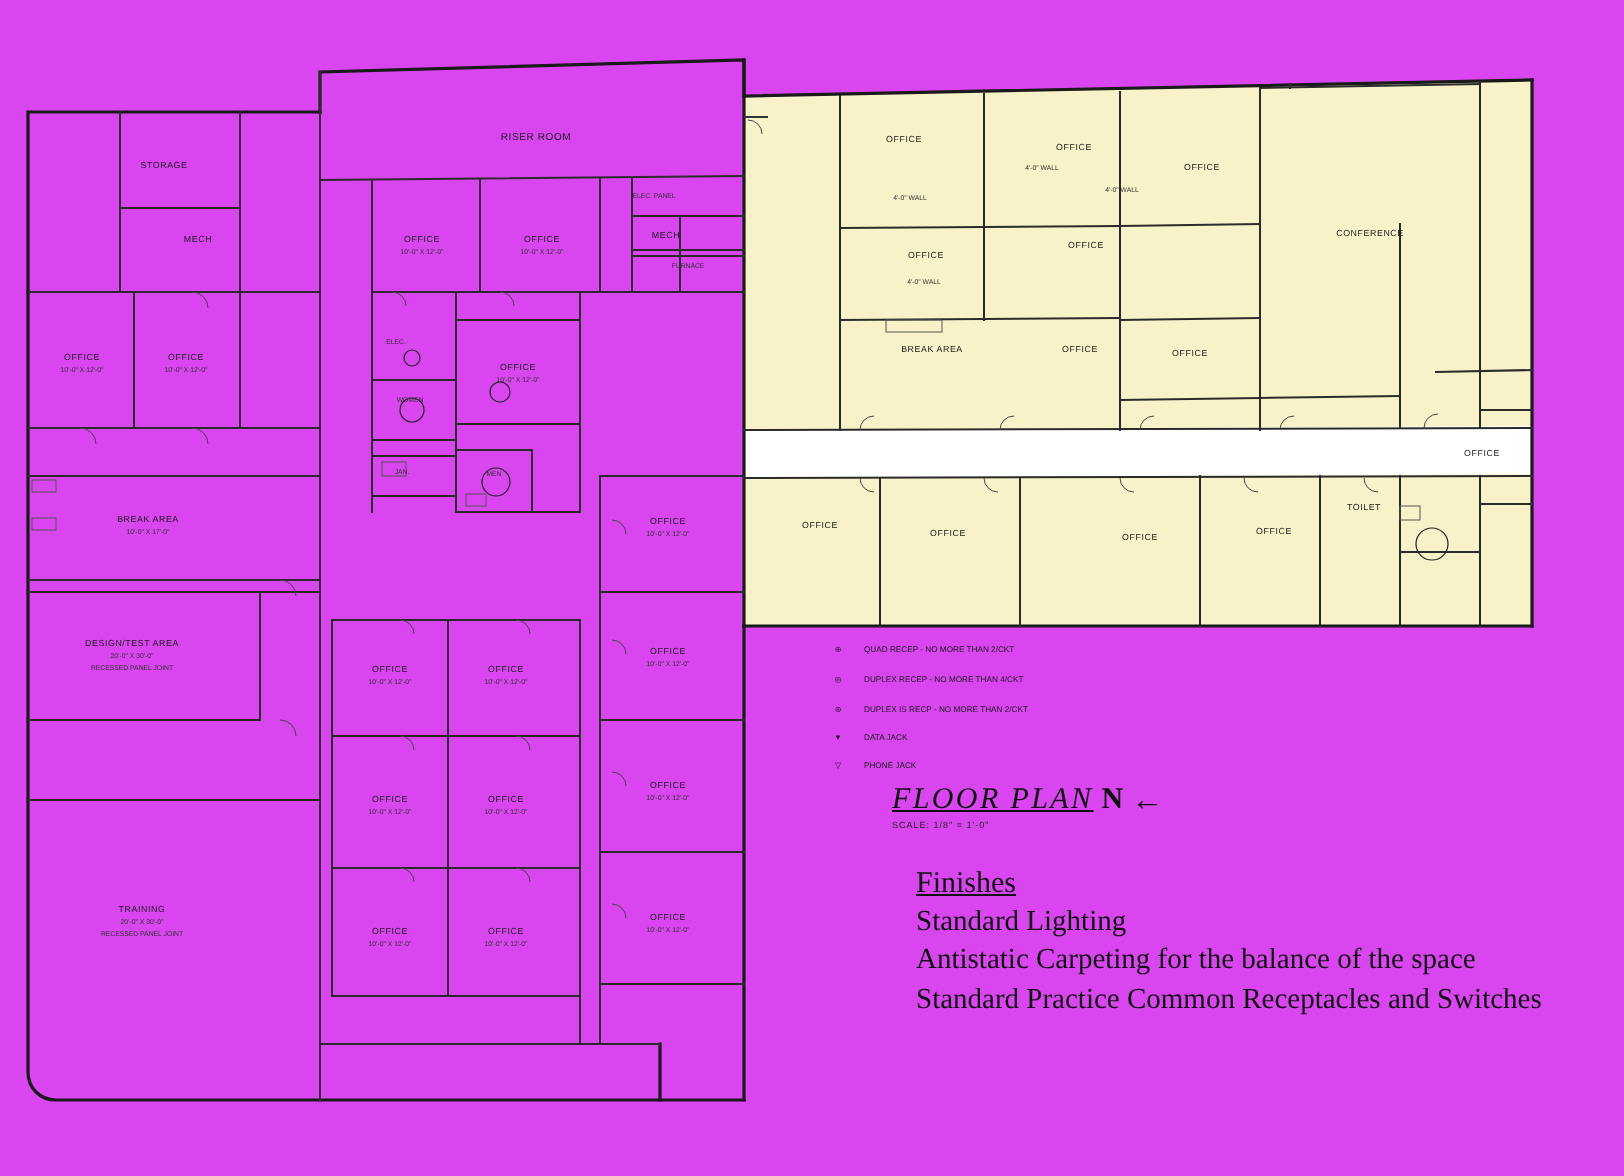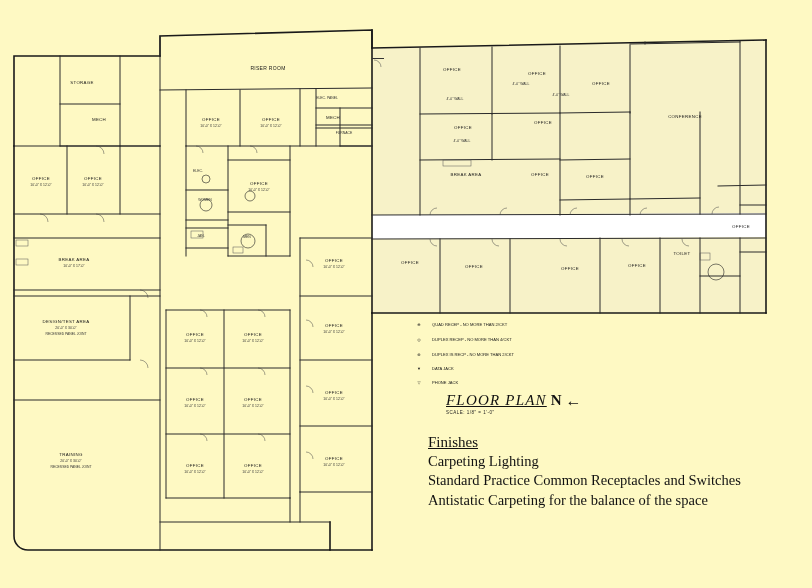--- a/index.html
+++ b/index.html
@@ -7,21 +7,21 @@
     padding: 0;
     background: #ffffff;
   }
   body {
     font-family: "Liberation Sans", sans-serif;
   }
   #page {
     position: relative;
     width: 812px;
     height: 588px;
-    background: #fef9c3;
+    background: #d946ef;
     overflow: hidden;
   }
   svg.plan {
     position: absolute;
     left: 0;
     top: 0;
     width: 812px;
     height: 588px;
   }
   .wall {
@@ -111,21 +111,21 @@
     color: #111;
   }
   #north-arrow {
     font-family: "Liberation Sans", sans-serif;
     font-size: 16px;
     color: #111;
     line-height: 1;
   }
   #finishes {
     position: absolute;
-    left: 428px;
+    left: 458px;
     top: 434px;
     width: 352px;
   }
   #finishes-heading {
     font-family: "Liberation Serif", serif;
     font-size: 15px;
     color: #111;
     text-decoration: underline;
     margin-bottom: 1px;
   }
@@ -425,18 +425,18 @@
     <div id="northrow">
       <span id="floorplan-title">FLOOR PLAN</span>
       <span id="north-letter">N</span>
       <span id="north-arrow">←</span>
     </div>
     <div id="floorplan-scale">SCALE: 1/8" = 1'-0"</div>
   </div>
 
   <div id="finishes">
     <div id="finishes-heading">Finishes</div>
-    <div class="finish-line">Carpeting Lighting</div>
+    <div class="finish-line">Standard Lighting</div>
+    <div class="finish-line">Antistatic Carpeting for the balance of the space</div>
     <div class="finish-line">Standard Practice Common Receptacles and Switches</div>
-    <div class="finish-line">Antistatic Carpeting for the balance of the space</div>
   </div>
 
 </div>
 
 </body></html>

